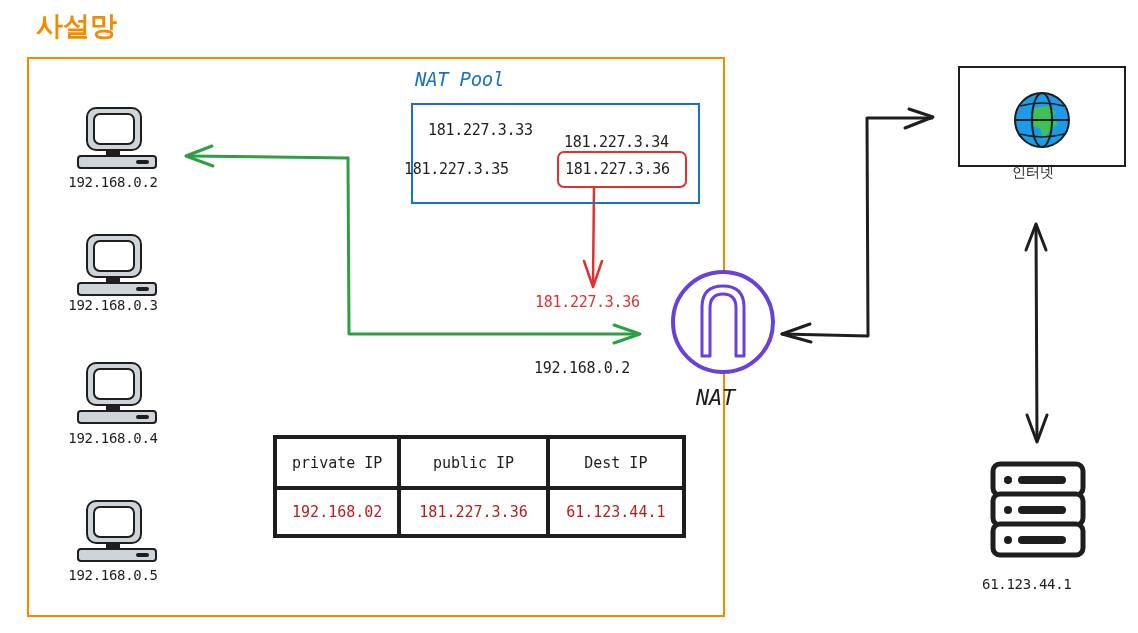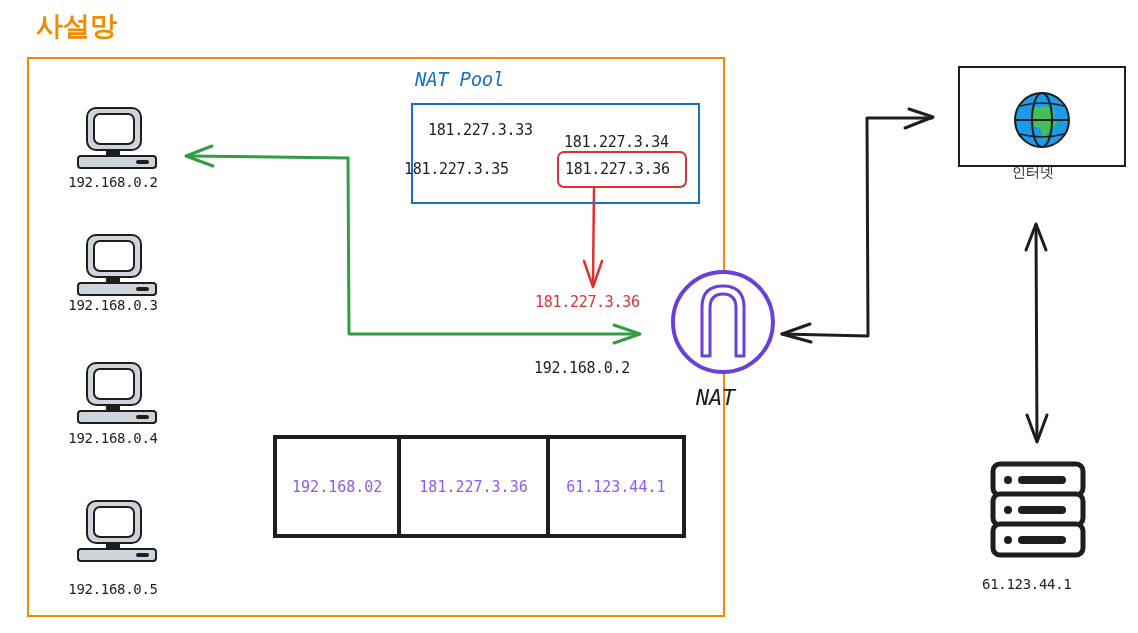--- a/index.html
+++ b/index.html
@@ -17,21 +17,21 @@
   .pool-ip { font-size: 15px; }
   .pool-sel { left: 557px; top: 151px; width: 130px; height: 37px; border: 2px solid #e03131;
               border-radius: 7px; box-sizing: border-box; }
   .red { color: #e03131; }
   .nat-label { left: 696px; top: 385px; font-size: 22px; font-style: italic; }
   table.nat-table { position: absolute; left: 273px; top: 435px; border-collapse: collapse;
                     width: 413px; height: 103px; }
   table.nat-table td { border: 4px solid #1e1e1e; text-align: center; font-size: 15px;
                        font-family: "DejaVu Sans Mono", monospace; padding: 0; }
   table.nat-table tr.head td { height: 47px; }
-  table.nat-table tr.row td { height: 44px; color: #8b5cf6; }
+  table.nat-table tr.row td { height: 44px; color: #b91c1c; }
   .inet-box { left: 958px; top: 66px; width: 168px; height: 101px; border: 2px solid #1e1e1e;
               box-sizing: border-box; }
   .inet-label { left: 1012px; top: 164px; font-size: 14px; }
   .server-label { left: 982px; top: 576px; font-size: 14px; }
   svg.overlay { position: absolute; left: 0; top: 0; }
 </style>
 </head>
 <body>
 
 <div class="abs title">사설망</div>
@@ -110,36 +110,41 @@
         <rect x="1018" y="506" width="48" height="8" rx="4"></rect>
       <circle cx="1008" cy="540" r="4"></circle>
         <rect x="1018" y="536" width="48" height="8" rx="4"></rect>
     </g>
   </g>
 </svg>
 
 <div class="abs hand pc-label" style="left:53px;top:174px;">192.168.0.2</div>
 <div class="abs hand pc-label" style="left:53px;top:297px;">192.168.0.3</div>
 <div class="abs hand pc-label" style="left:53px;top:430px;">192.168.0.4</div>
-<div class="abs hand pc-label" style="left:53px;top:567px;margin-top:14px;">192.168.0.5</div>
+<div class="abs hand pc-label" style="left:53px;top:567px;">192.168.0.5</div>
 
 <div class="abs hand pool-title">NAT Pool</div>
 <div class="abs pool-box"></div>
 <div class="abs hand pool-ip" style="left:428px;top:121px;">181.227.3.33</div>
 <div class="abs hand pool-ip" style="left:564px;top:133px;">181.227.3.34</div>
 <div class="abs hand pool-ip" style="left:404px;top:160px;">181.227.3.35</div>
 <div class="abs pool-sel"></div>
 <div class="abs hand pool-ip" style="left:565px;top:160px;">181.227.3.36</div>
 
 <div class="abs hand red" style="left:535px;top:293px;font-size:15px;">181.227.3.36</div>
 <div class="abs hand" style="left:534px;top:359px;font-size:15px;">192.168.0.2</div>
 <div class="abs hand nat-label">NAT</div>
 
 <table class="nat-table">
   <tbody>
+      <tr class="head">
+    <td>private IP</td>
+    <td>public IP</td>
+    <td>Dest IP</td>
+  </tr>
   <tr class="row">
     <td>192.168.02</td>
     <td>181.227.3.36</td>
     <td>61.123.44.1</td>
   </tr>
 </tbody>
   </table>
 
 <div class="abs inet-box"></div>
 <div class="abs inet-label">인터넷</div>

